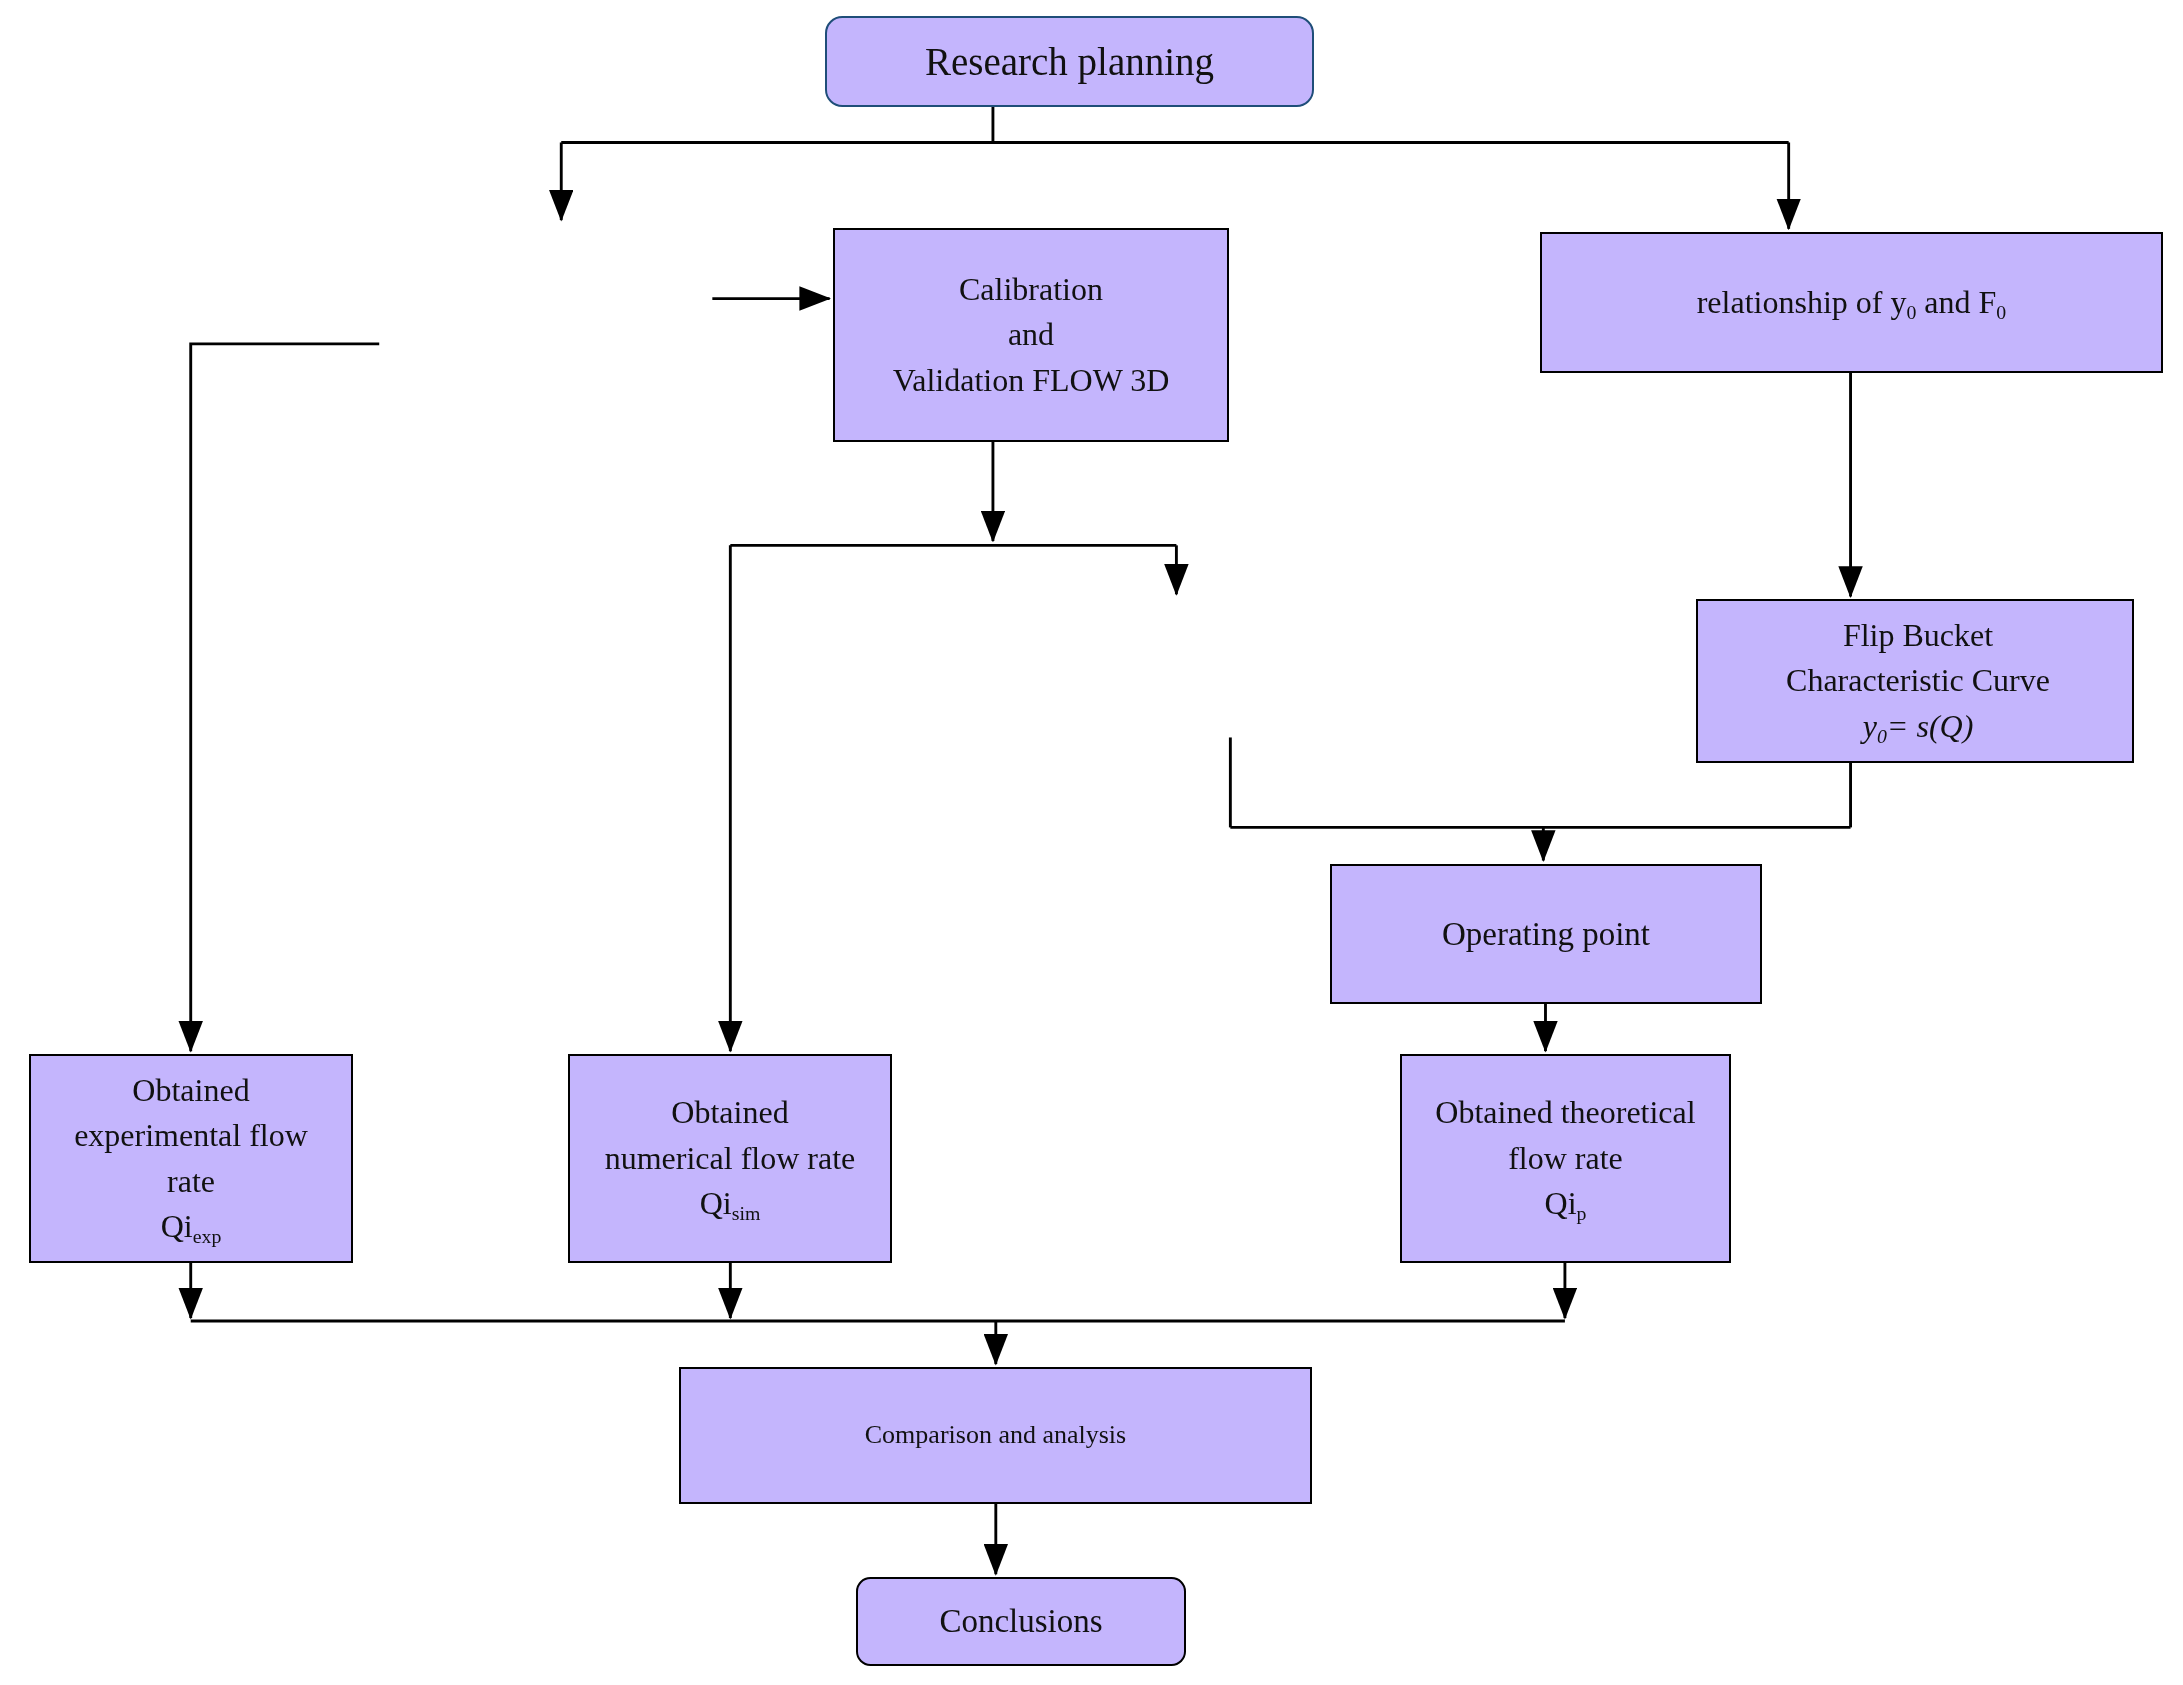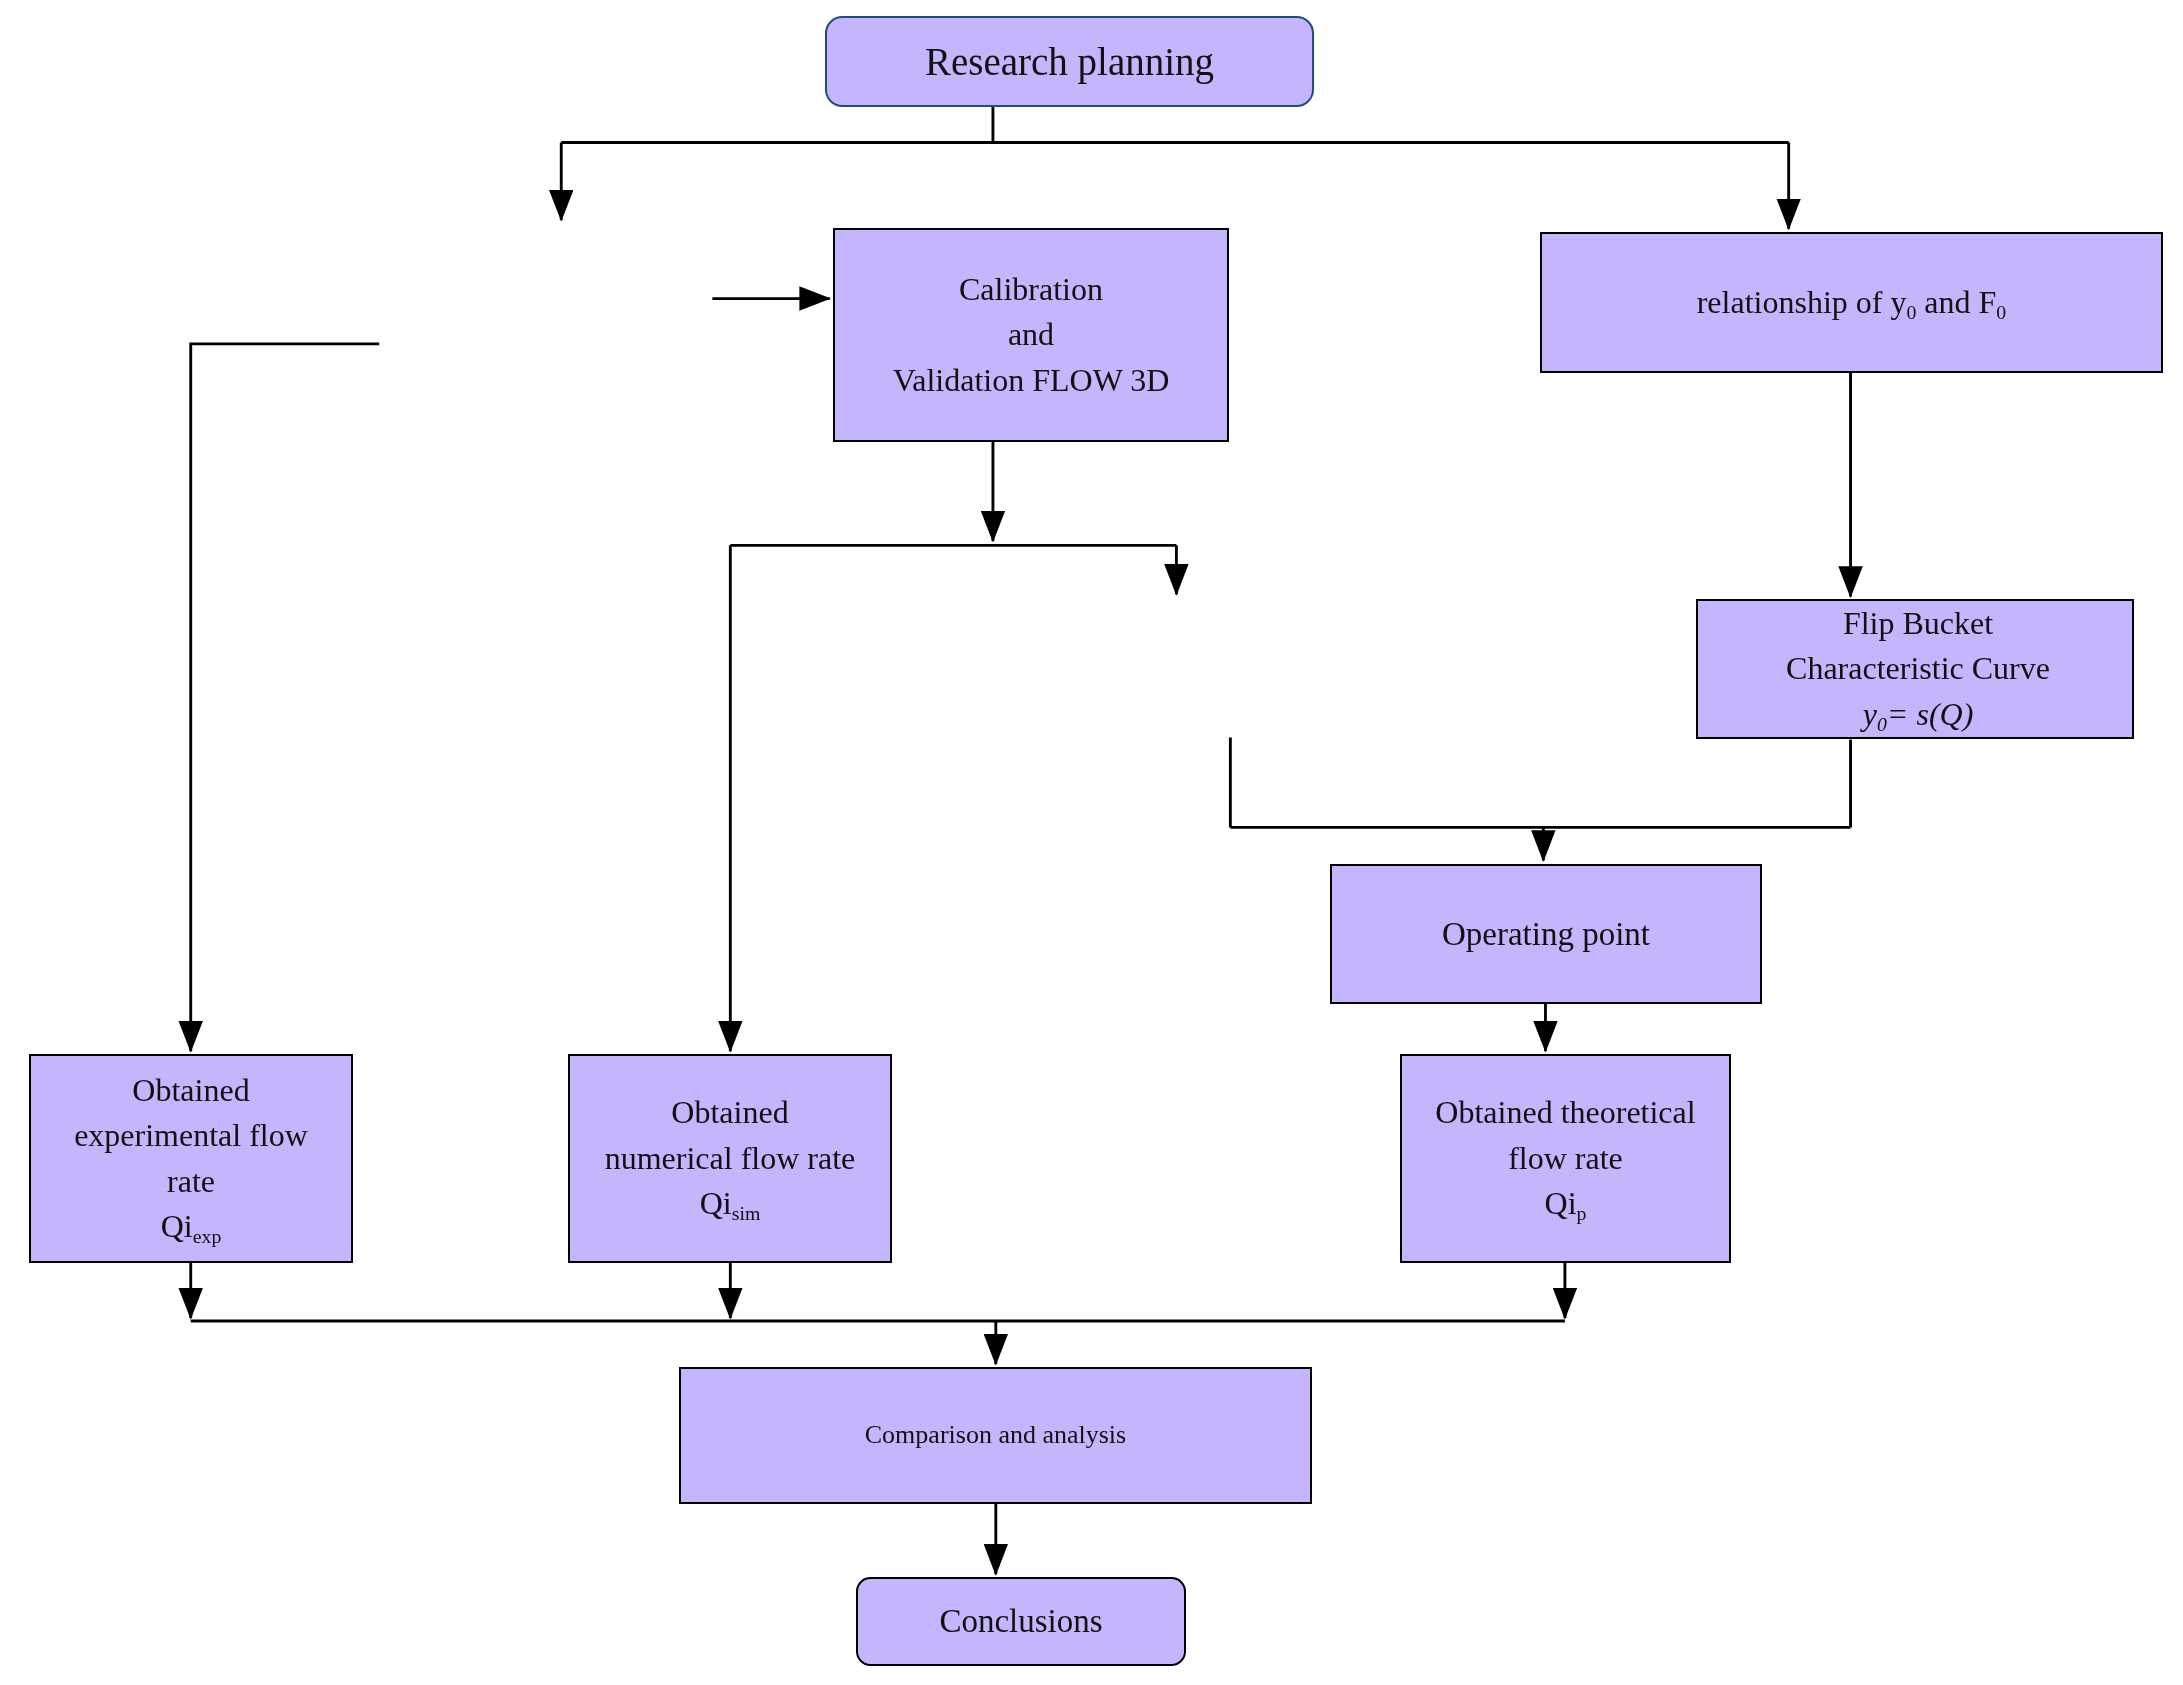--- a/index.html
+++ b/index.html
@@ -24,21 +24,21 @@
     font-size:32px;line-height:1.42;
   }
   .node div{white-space:nowrap;}
   sub{font-size:0.62em;vertical-align:-0.32em;line-height:0;}
   .formula{font-style:italic;}
   #research{left:825px;top:16px;width:489px;height:91px;border:2.9px solid var(--accent,#1f4e79);border-radius:17.3px;font-size:39px;}
   #physical{left:379px;top:223px;width:333px;height:141px;font-size:33px;}
   #calibration{left:833px;top:206px;width:396px;height:214px;margin-top:22px;}
   #newanalytical{left:1540px;top:232px;width:623px;height:141px;}
   #chute{left:1022px;top:597px;width:432px;height:140px;}
-  #flip{left:1696px;top:599px;width:438px;height:140px;padding-left:6px;}
+  #flip{left:1696px;top:599px;width:438px;height:164px;padding-left:6px;}
   #operating{left:1330px;top:864px;width:432px;height:140px;font-size:33px;}
   #experimental{left:29px;top:1054px;width:324px;height:209px;}
   #numerical{left:568px;top:1054px;width:324px;height:209px;}
   #theoretical{left:1400px;top:1054px;width:331px;height:209px;}
   #comparison{left:679px;top:1367px;width:633px;height:137px;font-size:26px;}
   #conclusions{left:856px;top:1577px;width:330px;height:89px;border-radius:14.4px;font-size:33px;}
 </style>
 </head>
 <body>
 

